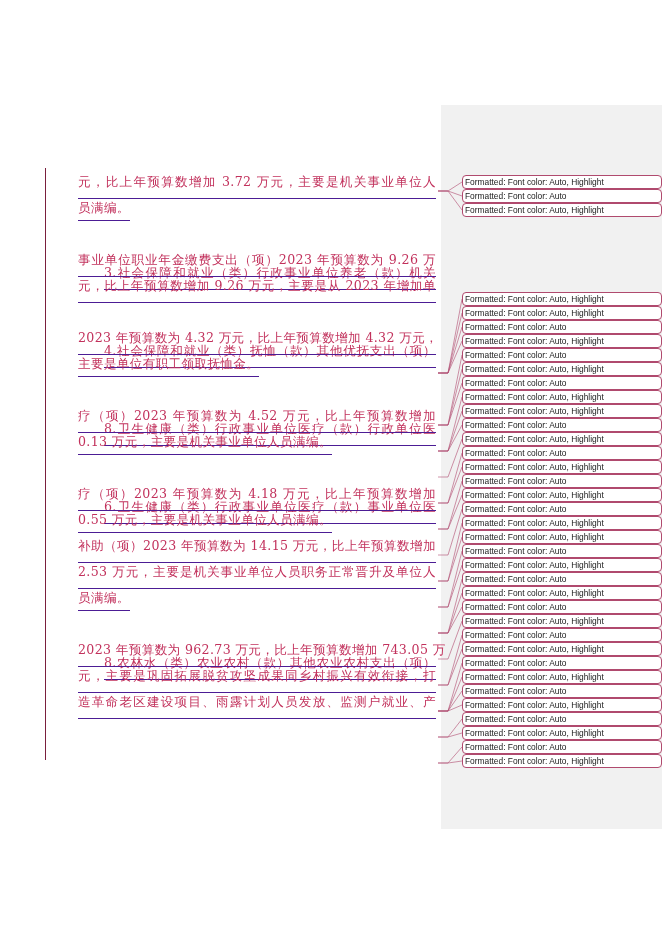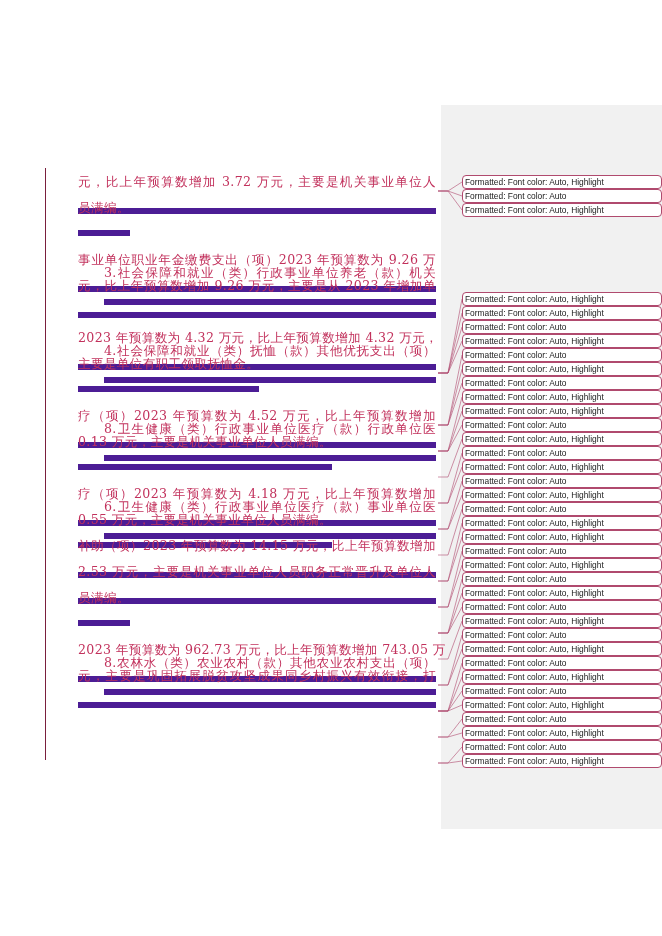--- a/index.html
+++ b/index.html
@@ -45,22 +45,22 @@
     .line {
       height: 26px;
       line-height: 22px;
       font-size: 12.6px;
       color: #c2315c;
       white-space: nowrap;
       letter-spacing: 0.35px;
       position: relative;
     }
     .line span.t {
-      border-bottom: 6px solid #4c1d95;
-      padding-bottom: 15px;
+      border-bottom: 1px solid #4c1d95;
+      padding-bottom: 5px;
     }
     .line.indent { padding-left: 26px; }
     .line.justify span.t {
       display: inline-block;
       width: 358px;
       text-align: justify;
       text-align-last: justify;
     }
     .line.indent.justify span.t { width: 332px; margin-top: 39px; }
 
@@ -149,20 +149,21 @@
       <div class="line"><span class="t">0.13 万元，主要是机关事业单位人员满编。</span></div>
       <div class="line indent justify"><span class="t">6.卫生健康（类）行政事业单位医疗（款）事业单位医</span></div>
       <div class="line justify"><span class="t">疗（项）2023 年预算数为 4.18 万元，比上年预算数增加</span></div>
       <div class="line"><span class="t">0.55 万元，主要是机关事业单位人员满编。</span></div>
       <div class="line justify"><span class="t">补助（项）2023 年预算数为 14.15 万元，比上年预算数增加</span></div>
       <div class="line justify"><span class="t">2.53 万元，主要是机关事业单位人员职务正常晋升及单位人</span></div>
       <div class="line"><span class="t">员满编。</span></div>
       <div class="line indent justify"><span class="t">8.农林水（类）农业农村（款）其他农业农村支出（项）</span></div>
       <div class="line justify"><span class="t">2023 年预算数为 962.73 万元，比上年预算数增加 743.05 万</span></div>
       <div class="line justify"><span class="t">元，主要是巩固拓展脱贫攻坚成果同乡村振兴有效衔接，打</span></div>
+      <div class="line justify"><span class="t">造革命老区建设项目、雨露计划人员发放、监测户就业、产</span></div>
     </div>
 
   <div id="balloon-container">
       <div class="balloon" style="top: 175px;"><b>Formatted:</b> <span>Font color: Auto, Highlight</span></div>
       <div class="balloon" style="top: 189px;"><b>Formatted:</b> <span>Font color: Auto</span></div>
       <div class="balloon" style="top: 203px;"><b>Formatted:</b> <span>Font color: Auto, Highlight</span></div>
       <div class="balloon" style="top: 292px;"><b>Formatted:</b> <span>Font color: Auto, Highlight</span></div>
       <div class="balloon" style="top: 306px;"><b>Formatted:</b> <span>Font color: Auto, Highlight</span></div>
       <div class="balloon" style="top: 320px;"><b>Formatted:</b> <span>Font color: Auto</span></div>
       <div class="balloon" style="top: 334px;"><b>Formatted:</b> <span>Font color: Auto, Highlight</span></div>

